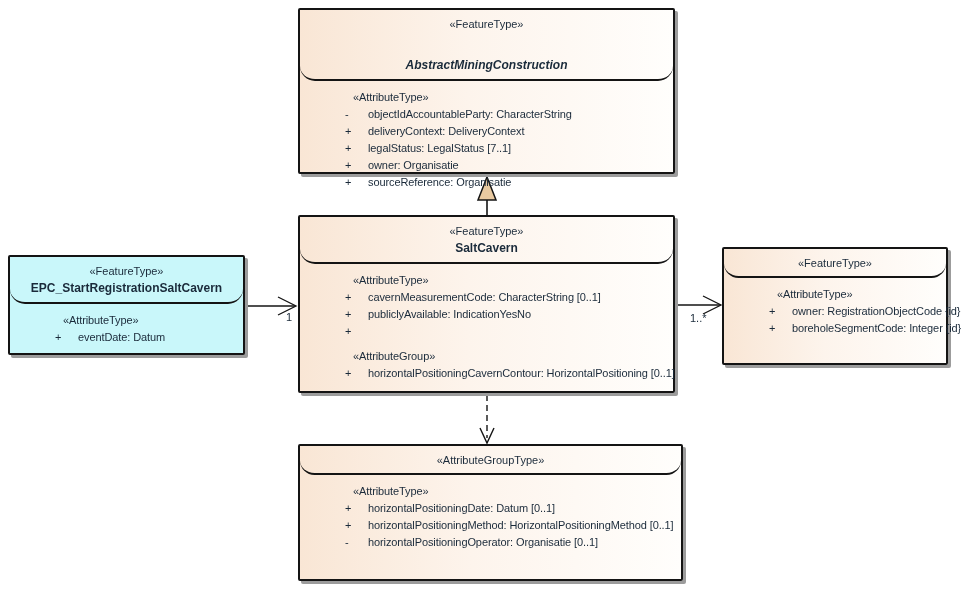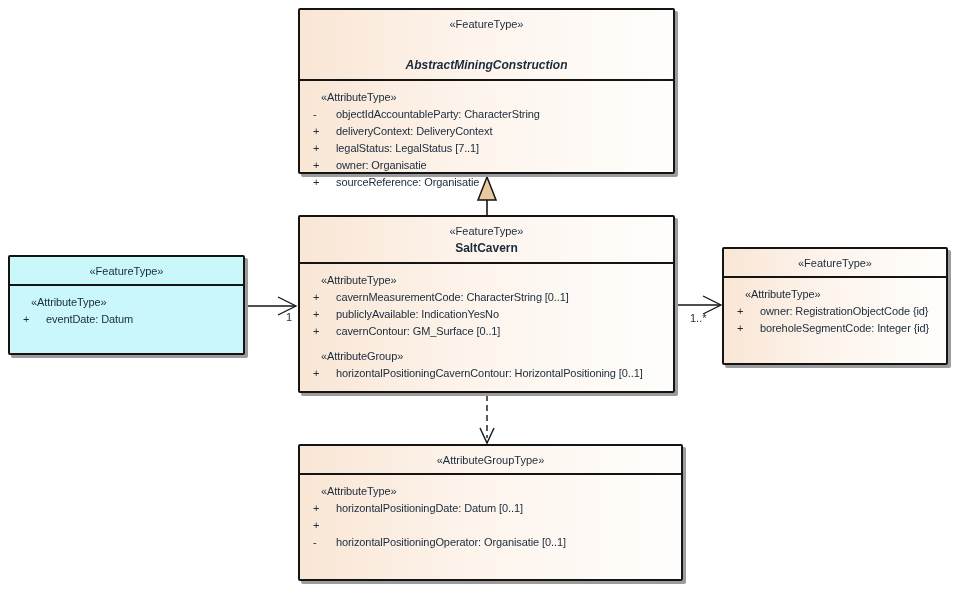--- a/index.html
+++ b/index.html
@@ -11,25 +11,26 @@
   .uml-class{
     position:absolute;box-sizing:border-box;z-index:2;
     border:2px solid #141414;border-radius:2px;
     background:linear-gradient(to right,#f9e6d5 0%,#fdf4ec 45%,#fffefc 100%);
     box-shadow:3px 3px 0 #9c9c9c;
   }
   .uml-class.cyan{background:#c9f7fa;}
   .cls-header{
     text-align:center;border-bottom:2px solid #141414;
     padding:6px 4px 5px 4px;
+    border-radius:15px;
   }
   .stereotype{font-size:11px;line-height:16px;}
   .cls-name{font-size:12px;font-weight:bold;line-height:18px;white-space:nowrap;}
   .cls-name.abstract{font-style:italic;margin-top:24px;}
-  .cls-body{padding:8px 3px 4px 12px;}
+  .cls-body{padding:8px 3px 4px 12px;margin-left:32px;}
   .sec-label{font-size:11px;line-height:17px;padding-left:9px;letter-spacing:-0.1px;}
   .attr-row{display:flex;font-size:11px;line-height:17px;letter-spacing:-0.1px;}
   .vis{flex:none;width:23px;padding-left:1px;}
   .attr-text{white-space:nowrap;}
   .sec-gap{height:8px;}
   .mult-label{
     position:absolute;z-index:3;font-size:11px;color:#1a2a3a;
   }
 </style>
 </head>
@@ -97,34 +98,34 @@
     <div class="attr-row">
       <span class="vis">+</span>
       <span class="attr-text">cavernMeasurementCode: CharacterString [0..1]</span>
     </div>
     <div class="attr-row">
       <span class="vis">+</span>
       <span class="attr-text">publiclyAvailable: IndicationYesNo</span>
     </div>
     <div class="attr-row">
       <span class="vis">+</span>
-      <span class="attr-text">cavernContour: GM_Surface [0..1]</span>
     </div>
     <div class="sec-gap"></div>
     <div class="sec-label">«AttributeGroup»</div>
     <div class="attr-row">
       <span class="vis">+</span>
       <span class="attr-text">horizontalPositioningCavernContour: HorizontalPositioning [0..1]</span>
     </div>
   </div>
 </div>
 
 <div class="uml-class cyan" style="left:8px;top:255px;width:237px;height:100px;">
   <div class="cls-header">
     <div class="stereotype">«FeatureType»</div>
+    <div class="cls-name">EPC_StartRegistrationSaltCavern</div>
   </div>
   <div class="cls-body">
     <div class="sec-label">«AttributeType»</div>
     <div class="attr-row">
       <span class="vis">+</span>
       <span class="attr-text">eventDate: Datum</span>
     </div>
   </div>
 </div>
 
@@ -150,19 +151,20 @@
     <div class="stereotype">«AttributeGroupType»</div>
   </div>
   <div class="cls-body">
     <div class="sec-label">«AttributeType»</div>
     <div class="attr-row">
       <span class="vis">+</span>
       <span class="attr-text">horizontalPositioningDate: Datum [0..1]</span>
     </div>
     <div class="attr-row">
       <span class="vis">+</span>
+      <span class="attr-text">horizontalPositioningMethod: HorizontalPositioningMethod [0..1]</span>
     </div>
     <div class="attr-row">
       <span class="vis">-</span>
       <span class="attr-text">horizontalPositioningOperator: Organisatie [0..1]</span>
     </div>
   </div>
 </div>
 
 </body></html>

